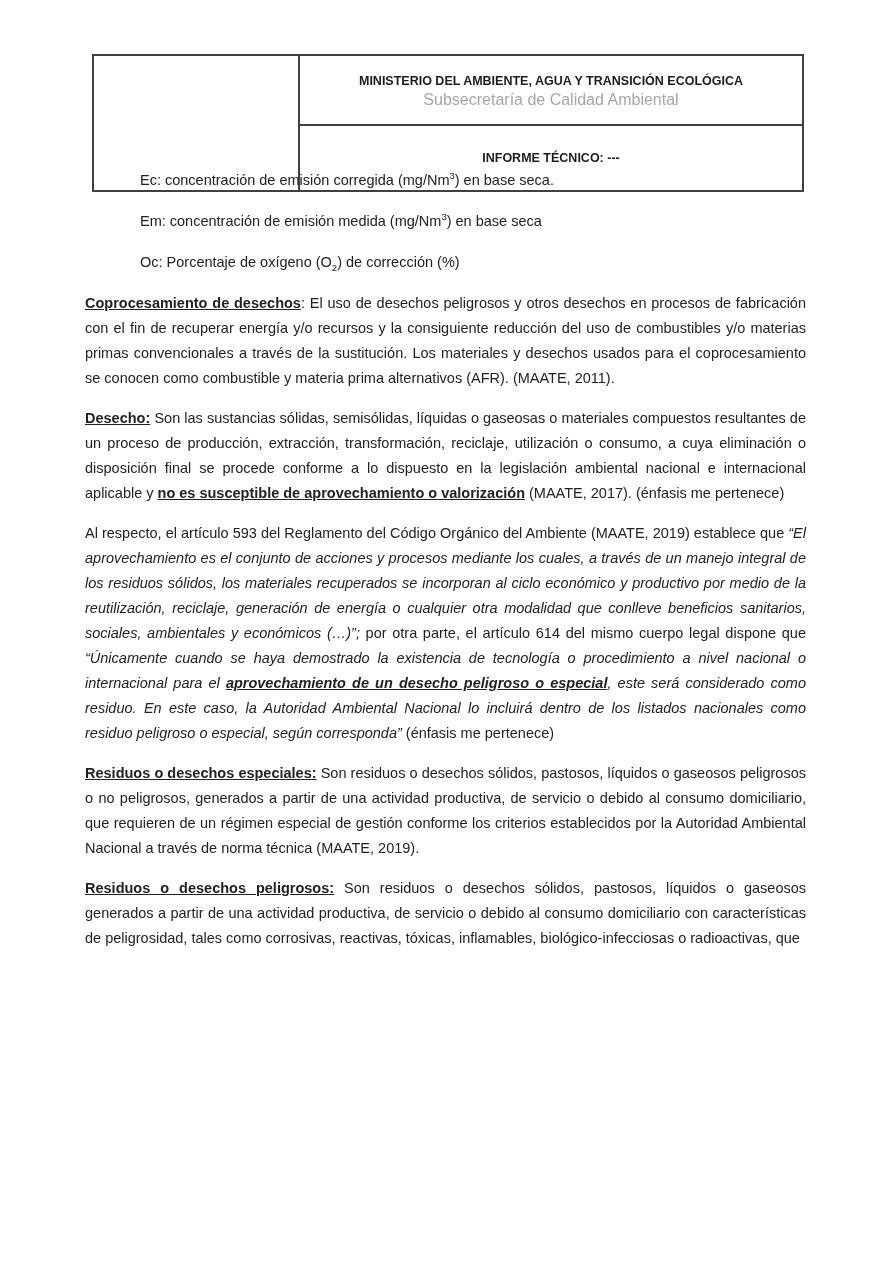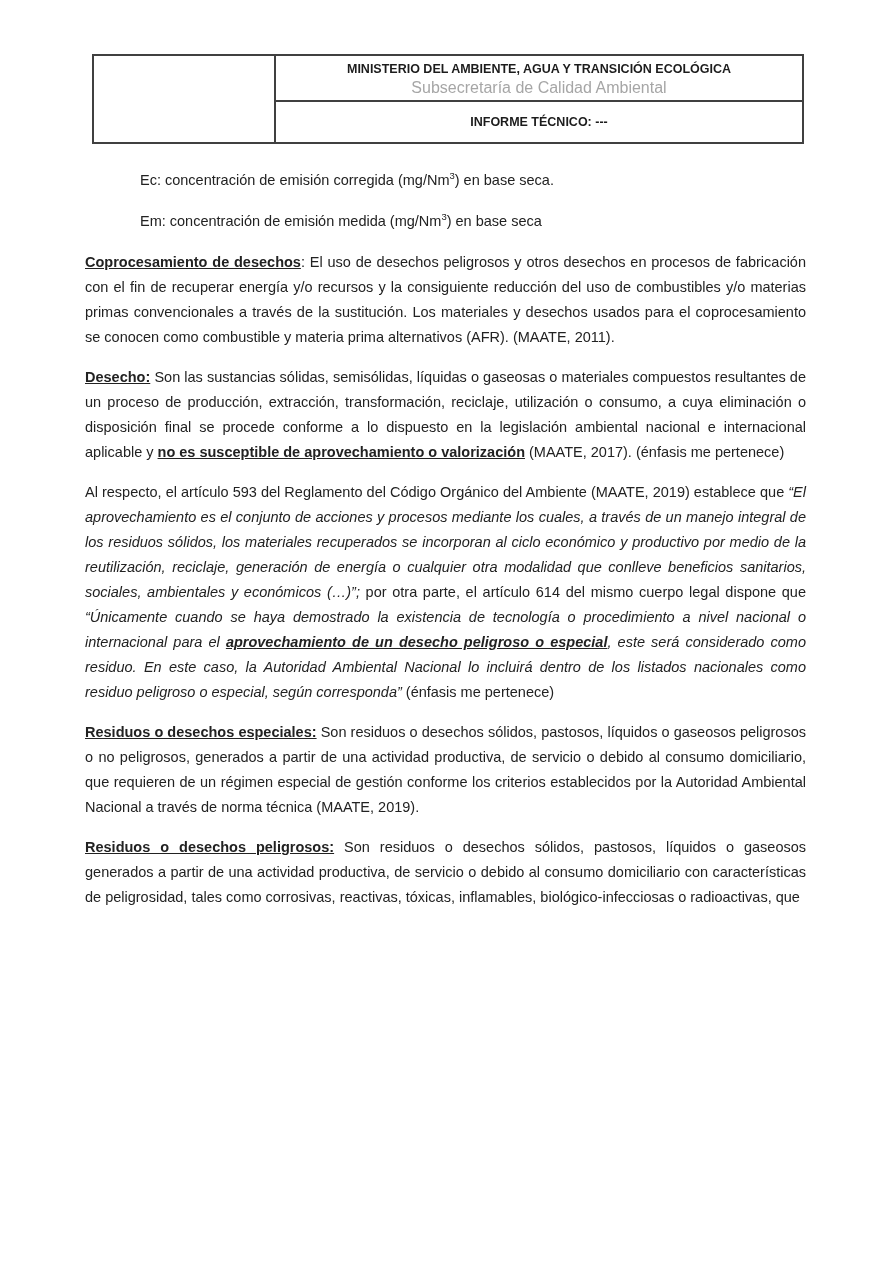--- a/index.html
+++ b/index.html
@@ -20,21 +20,21 @@
   .hdr-table {
     position: absolute;
     left: 92px;
     top: 54px;
     width: 712px;
     border-collapse: collapse;
     table-layout: fixed;
   }
   .hdr-table td {
     border: 2px solid #404040;
-    padding: 0;
+    padding: 12px;
   }
   .logo-cell {
     width: 180px;
   }
   .ministry-cell {
     height: 44px;
     text-align: center;
     vertical-align: middle;
     padding: 3px 6px;
   }
@@ -106,20 +106,21 @@
     </tr>
   </tbody>
     </table>
 
   <div class="content">
 
     <div class="def-line"><span>Ec: concentración de emisión corregida (mg/Nm</span><sup>3</sup><span>) en base seca.</span></div>
 
     <div class="def-line"><span>Em: concentración de emisión medida (mg/Nm</span><sup>3</sup><span>) en base seca</span></div>
 
+    <div class="def-line"><span>Oc: Porcentaje de oxígeno (O</span><sub>2</sub><span>) de corrección (%)</span></div>
 
 
 
     <p class="para"><span class="b">Coprocesamiento de desechos</span><span>: El uso de desechos peligrosos y otros desechos en procesos de fabricación con el fin de recuperar energía y/o recursos y la consiguiente reducción del uso de combustibles y/o materias primas convencionales a través de la sustitución. Los materiales y desechos usados para el coprocesamiento se conocen como combustible y materia prima alternativos (AFR). (MAATE, 2011).</span></p>
 
     <p class="para"><span class="b">Desecho:</span><span> Son las sustancias sólidas, semisólidas, líquidas o gaseosas o materiales compuestos resultantes de un proceso de producción, extracción, transformación, reciclaje, utilización o consumo, a cuya eliminación o disposición final se procede conforme a lo dispuesto en la legislación ambiental nacional e internacional aplicable y </span><span class="b">no es susceptible de aprovechamiento o valorización</span><span> (MAATE, 2017). (énfasis me pertenece)</span></p>
 
     <p class="para"><span>Al respecto, el artículo 593 del Reglamento del Código Orgánico del Ambiente (MAATE, 2019) establece que </span><span class="it">“El aprovechamiento es el conjunto de acciones y procesos mediante los cuales, a través de un manejo integral de los residuos sólidos, los materiales recuperados se incorporan al ciclo económico y productivo por medio de la reutilización, reciclaje, generación de energía o cualquier otra modalidad que conlleve beneficios sanitarios, sociales, ambientales y económicos (…)”;</span><span> por otra parte, el artículo 614 del mismo cuerpo legal dispone que </span><span class="it">“Únicamente cuando se haya demostrado la existencia de tecnología o procedimiento a nivel nacional o internacional para el </span><span class="it b">aprovechamiento de un desecho peligroso o especial</span><span class="it">, este será considerado como residuo. En este caso, la Autoridad Ambiental Nacional lo incluirá dentro de los listados nacionales como residuo peligroso o especial, según corresponda”</span><span> (énfasis me pertenece)</span></p>
 
 

